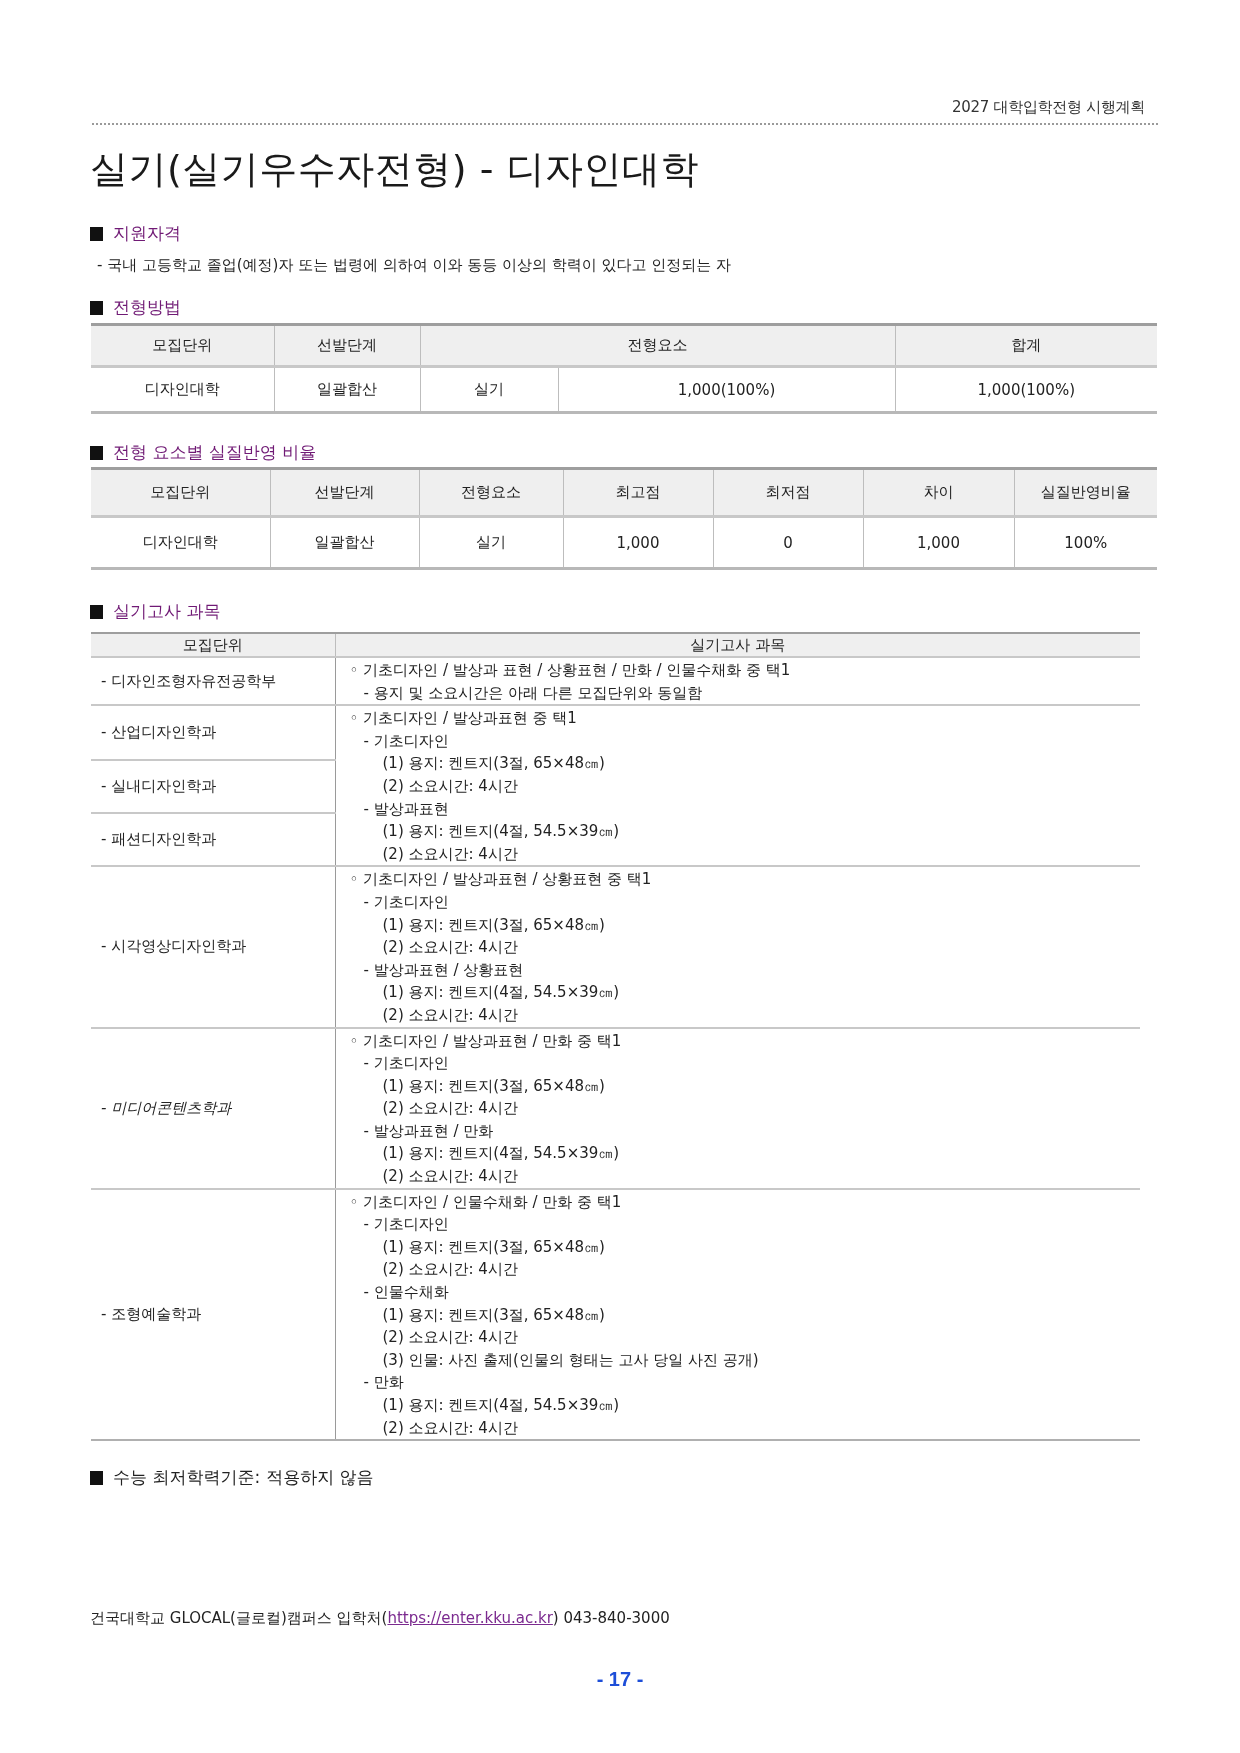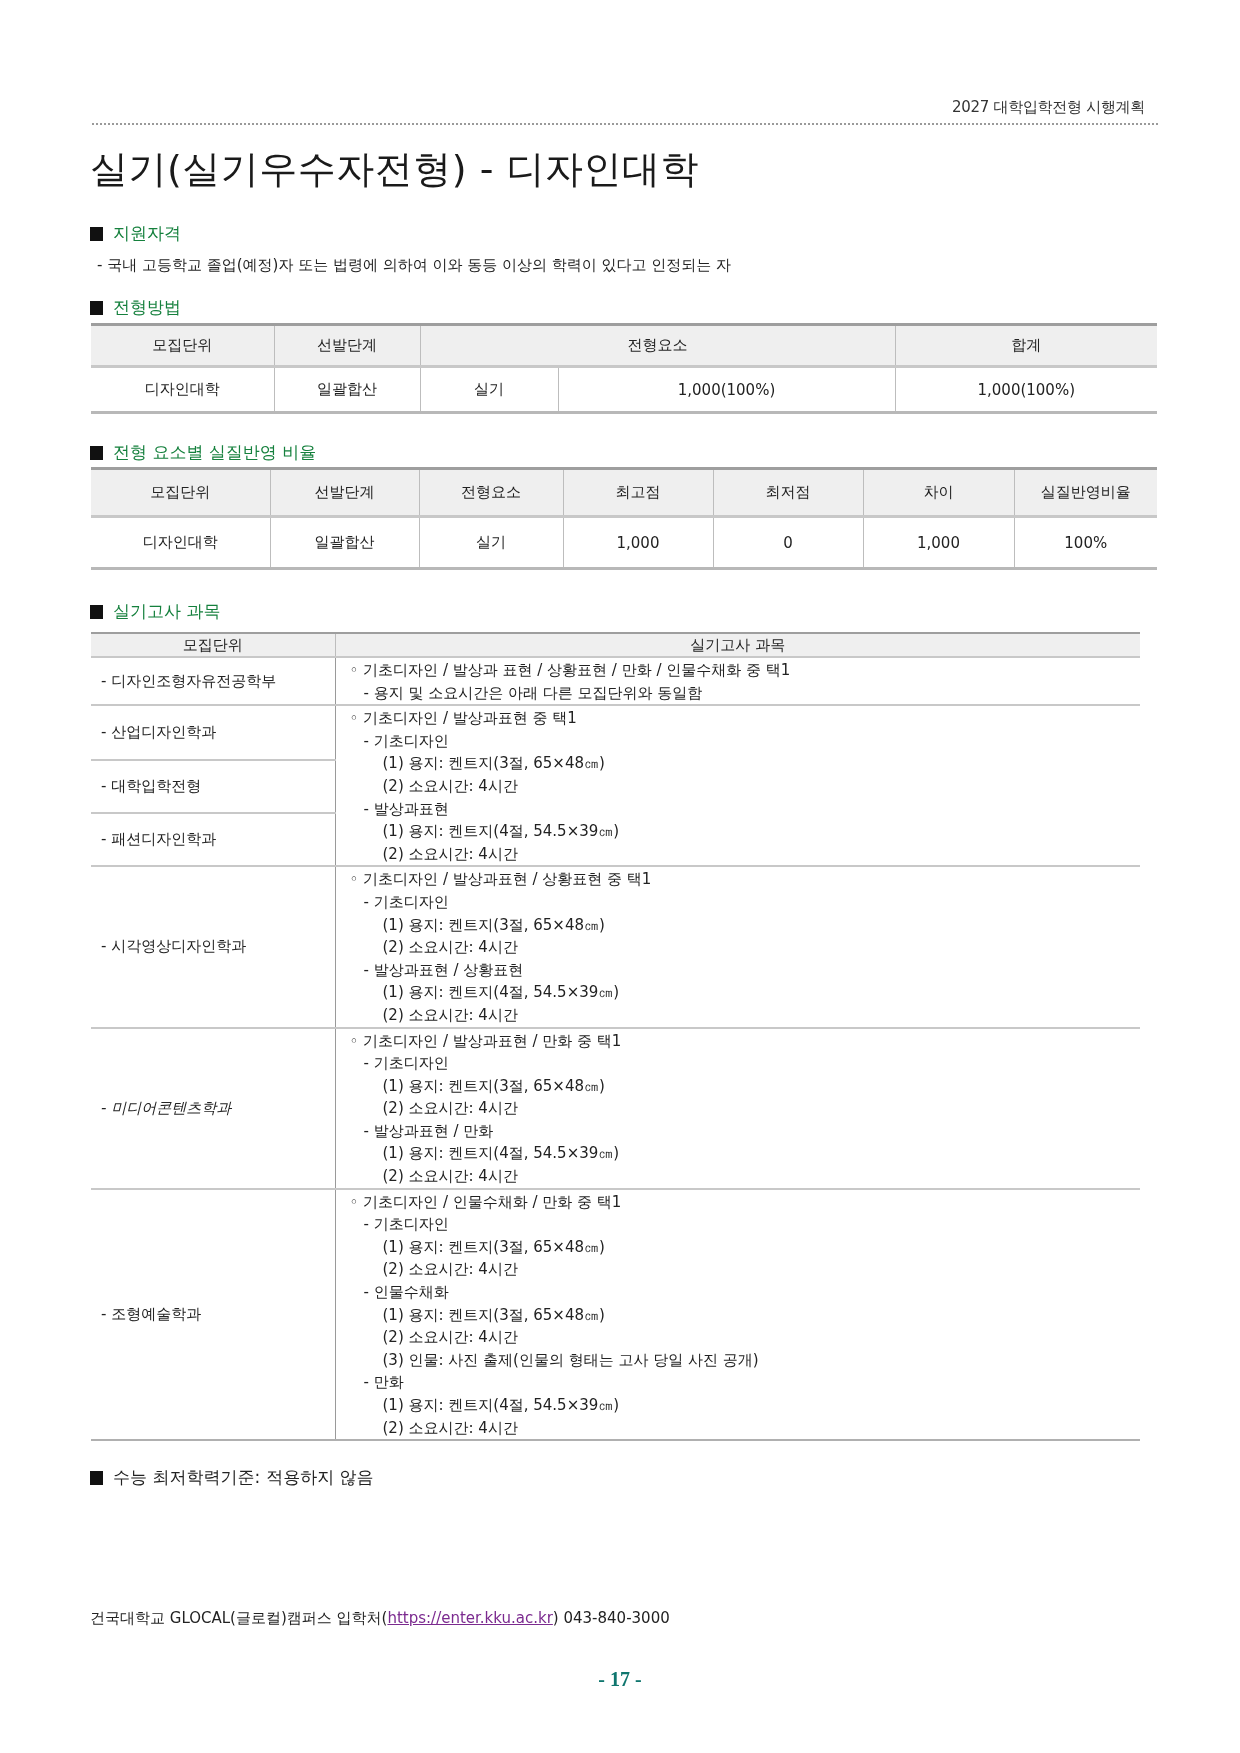--- a/index.html
+++ b/index.html
@@ -4,21 +4,21 @@
 <style>
   * { box-sizing: border-box; margin: 0; padding: 0; }
   html, body { width: 1240px; height: 1753px; background: #ffffff; }
   body { position: relative; font-family: "DejaVu Sans", "Liberation Sans", sans-serif; color: #222; overflow: hidden; }
 
   .running-header { position: absolute; top: 98px; right: 95px; font-size: 15px; color: #333; letter-spacing: -0.3px; }
   .header-rule { position: absolute; top: 123px; left: 92px; width: 1066px; height: 0; border-top: 2px dotted #9a9a9a; }
 
   .page-title { position: absolute; top: 144px; left: 90px; font-size: 38px; font-weight: normal; color: #1a1a1a; letter-spacing: 0.5px; }
 
-  .section-heading { position: absolute; left: 90px; font-size: 17px; color: #15803d; display: flex; align-items: center; }
+  .section-heading { position: absolute; left: 90px; font-size: 17px; color: #701a75; display: flex; align-items: center; }
   .square-icon { display: inline-block; width: 13px; height: 14px; background: #111; margin-right: 10px; }
 
   .bullet-line { position: absolute; left: 97px; top: 256px; font-size: 15px; color: #222; }
 
   table { border-collapse: collapse; position: absolute; font-size: 15px; color: #222; }
   th, td { text-align: center; vertical-align: middle; font-weight: normal; margin-top: 12px; }
   th { background: #efefef; }
 
   
   .t1 { left: 91px; top: 323px; width: 1066px; border-top: 3px solid #9e9e9e; border-bottom: 3px solid #b8b8b8; }
@@ -43,21 +43,21 @@
   .subj .l0 { padding-left: 0; }
   .subj .l1 { padding-left: 14px; }
   .subj .l2 { padding-left: 33px; }
 
   .csat { position: absolute; left: 90px; top: 1466px; font-size: 17px; display: flex; align-items: center; }
   .csat .val { margin-left: 6px; }
 
   .footer-line { position: absolute; left: 90px; top: 1609px; font-size: 15px; color: #222; }
   .footer-link { color: #7b2a8f; text-decoration: underline; }
 
-  .page-number { position: absolute; top: 1668px; left: 0; width: 1240px; text-align: center; font-size: 20px; font-weight: bold; color: #0f766e; font-family: Liberation Serif, serif; }
+  .page-number { position: absolute; top: 1668px; left: 0; width: 1240px; text-align: center; font-size: 20px; font-weight: bold; color: #1d4ed8; font-family: Liberation Sans, sans-serif; }
 </style>
 </head>
 <body>
 
 <div class="running-header">2027 대학입학전형 시행계획</div>
 <div class="header-rule"></div>
 
 <h1 class="page-title">실기(실기우수자전형) - 디자인대학</h1>
 
 <div class="section-heading" style="top:222px;">
@@ -162,21 +162,21 @@
         <div class="l0">◦ 기초디자인 / 발상과표현 중 택1</div>
         <div class="l1">- 기초디자인</div>
         <div class="l2">(1) 용지: 켄트지(3절, 65×48㎝)</div>
         <div class="l2">(2) 소요시간: 4시간</div>
         <div class="l1">- 발상과표현</div>
         <div class="l2">(1) 용지: 켄트지(4절, 54.5×39㎝)</div>
         <div class="l2">(2) 소요시간: 4시간</div>
       </td>
     </tr>
     <tr class="r">
-      <td class="unit" style="height:53px;">- 대학입학전형</td>
+      <td class="unit" style="height:53px;">- 실내디자인학과</td>
     </tr>
     <tr class="r">
       <td class="unit" style="height:53px;">- 패션디자인학과</td>
     </tr>
 
     <tr class="r">
       <td class="unit" style="height:160px;">- 시각영상디자인학과</td>
       <td class="subj">
         <div class="l0">◦ 기초디자인 / 발상과표현 / 상황표현 중 택1</div>
         <div class="l1">- 기초디자인</div>

